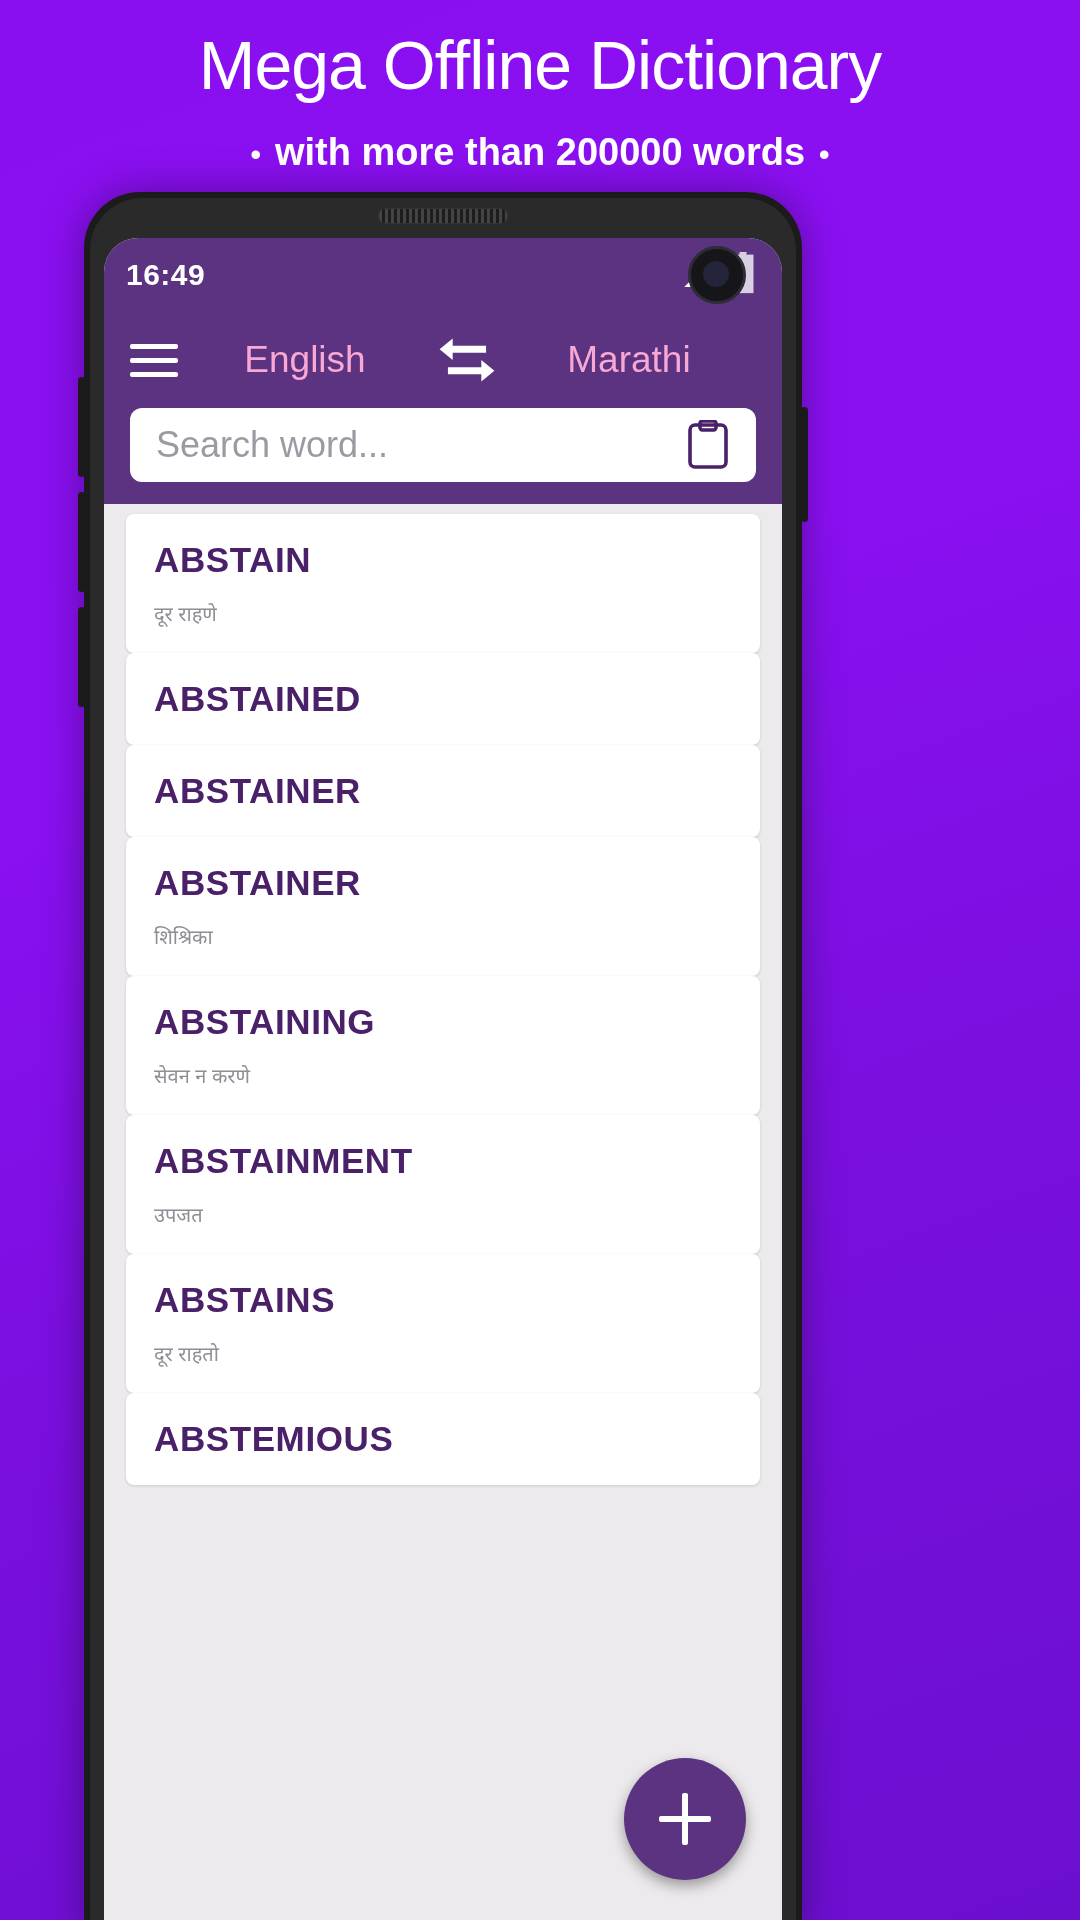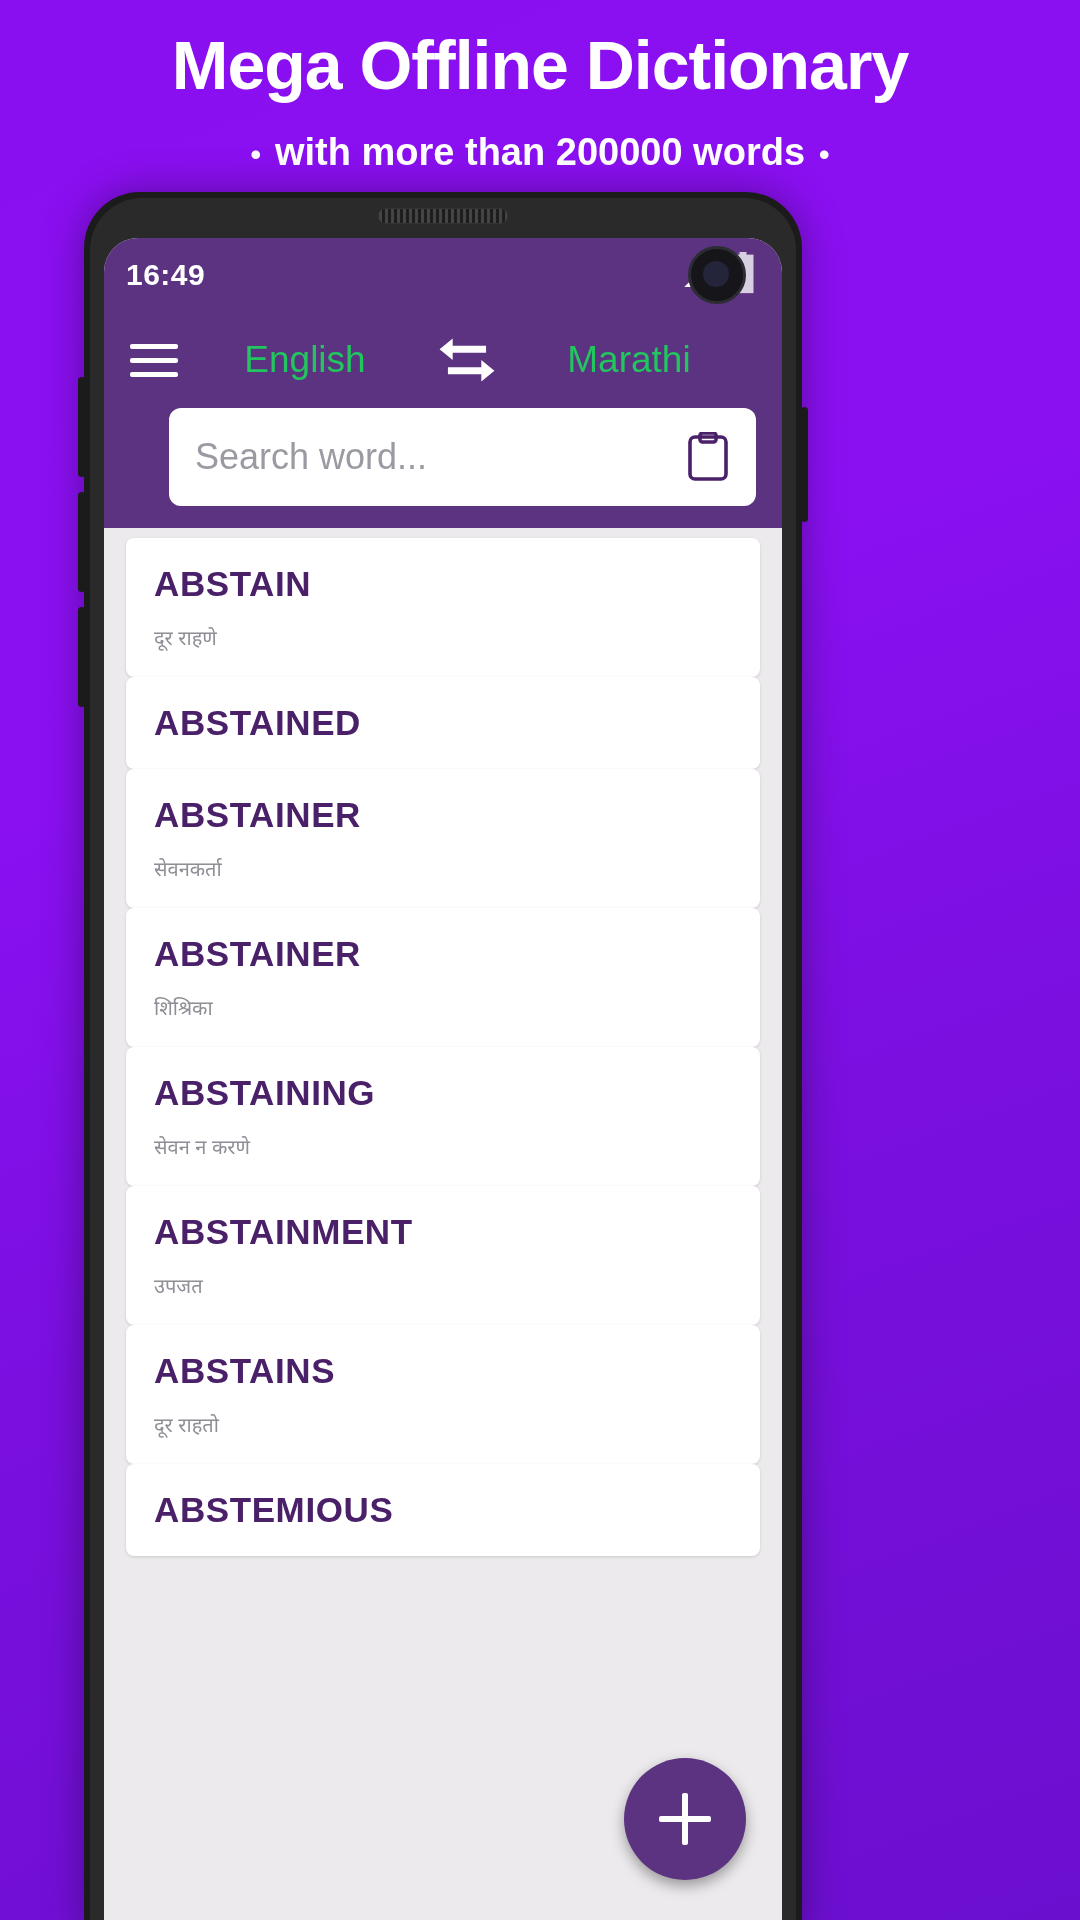--- a/index.html
+++ b/index.html
@@ -8,21 +8,21 @@
     font-family:"Liberation Sans", sans-serif;
     background:linear-gradient(160deg,#8a0ff0 0%,#8a10f2 35%,#7b0fe0 60%,#6b0fcf 100%);
     position:relative;
   }
   .promo-head{
     position:absolute;top:0;left:0;right:0;height:190px;
     display:flex;flex-direction:column;align-items:center;justify-content:flex-start;
     padding-top:30px;box-sizing:border-box;
   }
   .promo-title{
-    color:#ffffff;font-size:68px;font-weight:bold;letter-spacing:-1px;
+    color:#ffffff;font-size:68px;font-weight:normal;letter-spacing:-1px;
     line-height:1.05;text-align:center;white-space:nowrap;
   }
   .promo-sub{
     color:#ffffff;font-size:38px;font-weight:bold;margin-top:30px;
     text-align:center;white-space:nowrap;letter-spacing:0px;
   }
   .promo-sub .dot{font-size:30px;vertical-align:middle;padding:0 14px;}
 
   
   .phone{
@@ -67,31 +67,31 @@
     border-radius:50%;background:#24243a;}
 
   
   .appbar{
     height:96px;background:#5b3381;display:flex;align-items:center;
     padding:0 26px;box-sizing:border-box;
   }
   .hamburger{width:48px;display:flex;flex-direction:column;gap:9px;cursor:pointer;}
   .hamburger span{display:block;height:5px;background:#fff;border-radius:2px;}
   .lang{
-    color:#22c55e;font-size:37px;font-weight:normal;text-align:center;
+    color:#f9a8d4;font-size:37px;font-weight:normal;text-align:center;
   }
   .lang-left{flex:1;text-align:center;}
   .lang-right{flex:1;text-align:center;}
   .swap{width:70px;display:flex;align-items:center;justify-content:center;}
 
   
   .search-wrap{background:#5b3381;padding:0 26px 22px 26px;}
   .searchbox{
-    background:#fff;border-radius:12px;height:98px;display:flex;align-items:center;
-    padding:9px 26px;box-sizing:border-box;margin-left:39px;
+    background:#fff;border-radius:12px;height:74px;display:flex;align-items:center;
+    padding:9px 26px;box-sizing:border-box;
   }
   .search-ph{color:#9a9aa2;font-size:36px;flex:1;}
   .clip-icon{width:44px;height:50px;}
 
   
   .list{
     background:#eceaec;padding:10px 22px 0 22px;box-sizing:border-box;
     height:calc(100% - 74px - 96px - 120px);overflow:hidden;
   }
   .card{
@@ -182,21 +182,20 @@
     <div class="list">
       <div class="card">
         <div class="card-word">ABSTAIN</div>
         <div class="card-mean">दूर राहणे</div>
       </div>
       <div class="card">
         <div class="card-word">ABSTAINED</div>
       </div>
       <div class="card">
         <div class="card-word">ABSTAINER</div>
-        <div class="card-mean">सेवनकर्ता</div>
       </div>
       <div class="card">
         <div class="card-word">ABSTAINER</div>
         <div class="card-mean">शिश्रिका</div>
       </div>
       <div class="card">
         <div class="card-word">ABSTAINING</div>
         <div class="card-mean">सेवन न करणे</div>
       </div>
       <div class="card">

